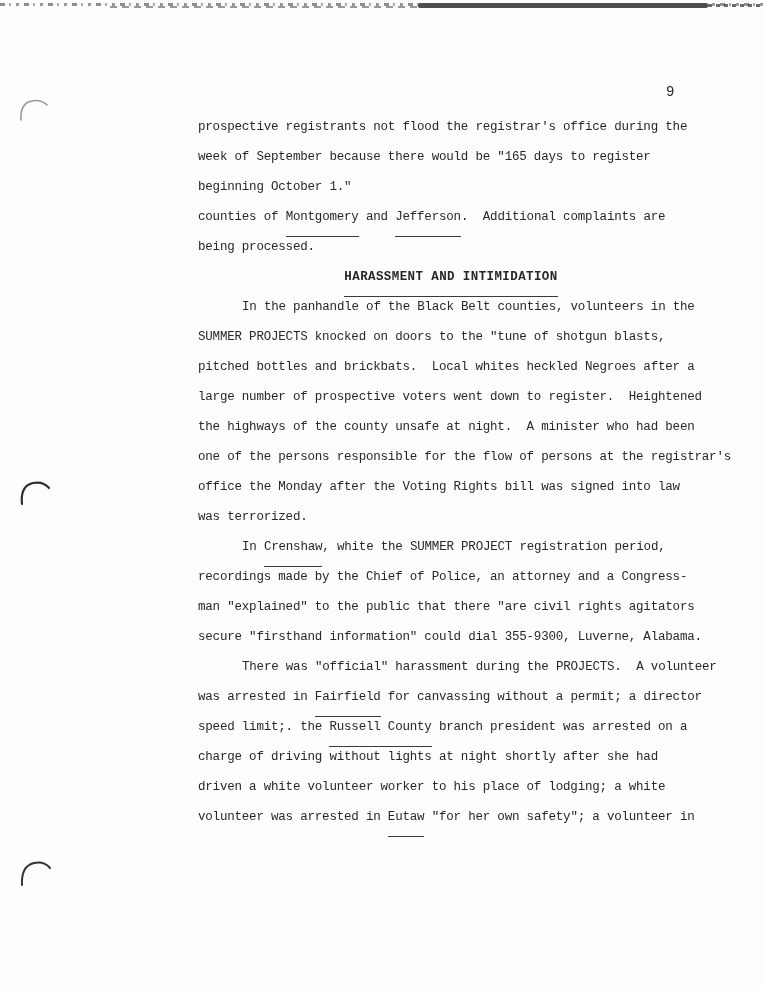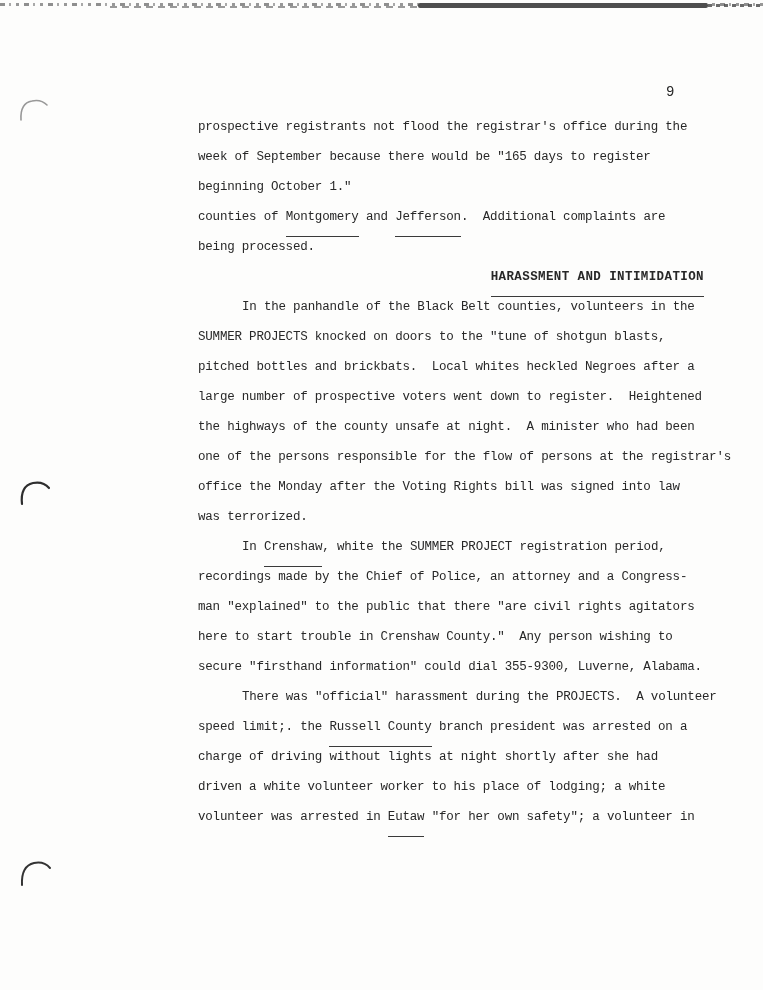--- a/index.html
+++ b/index.html
@@ -74,21 +74,21 @@
     letter-spacing: -0.2px;
     line-height: 30px;
     margin-left: 48px;
   }
   .line {
     white-space: pre;
     height: 30px;
   }
   .line.indent { padding-left: 44px; }
   .line.center {
-    text-align: right;
+    text-align: center;
     padding-right: 10px;
     font-weight: bold;
     letter-spacing: 0.4px;
   }
   .u {
     border-bottom: 1.5px solid #3a3a3a;
     padding-bottom: 12px;
   }
 </style>
 </head>
@@ -130,22 +130,22 @@
       <div class="line"><span>SUMMER PROJECTS knocked on doors to the "tune of shotgun blasts,</span></div>
       <div class="line"><span>pitched bottles and brickbats.  Local whites heckled Negroes after a</span></div>
       <div class="line"><span>large number of prospective voters went down to register.  Heightened</span></div>
       <div class="line"><span>the highways of the county unsafe at night.  A minister who had been</span></div>
       <div class="line"><span>one of the persons responsible for the flow of persons at the registrar's</span></div>
       <div class="line"><span>office the Monday after the Voting Rights bill was signed into law</span></div>
       <div class="line"><span>was terrorized.</span></div>
       <div class="line indent"><span>In </span><span class="u">Crenshaw</span><span>, white the SUMMER PROJECT registration period,</span></div>
       <div class="line"><span>recordings made by the Chief of Police, an attorney and a Congress-</span></div>
       <div class="line"><span>man "explained" to the public that there "are civil rights agitators</span></div>
-      <div class="line"><span>here to start trouble in Crenshaw County."  Any person wishing to</span></div>
       <div class="line"><span>secure "firsthand information" could dial 355-9300, Luverne, Alabama.</span></div>
       <div class="line indent"><span>There was "official" harassment during the PROJECTS.  A volunteer</span></div>
+      <div class="line"><span>was arrested in </span><span class="u">Fairfield</span><span> for canvassing without a permit; a director</span></div>
       <div class="line"><span>speed limit;. the </span><span class="u">Russell County</span><span> branch president was arrested on a</span></div>
       <div class="line"><span>charge of driving without lights at night shortly after she had</span></div>
       <div class="line"><span>driven a white volunteer worker to his place of lodging; a white</span></div>
       <div class="line"><span>volunteer was arrested in </span><span class="u">Eutaw</span><span> "for her own safety"; a volunteer in</span></div>
     </div>
 
 </div>
 
 </body></html>

